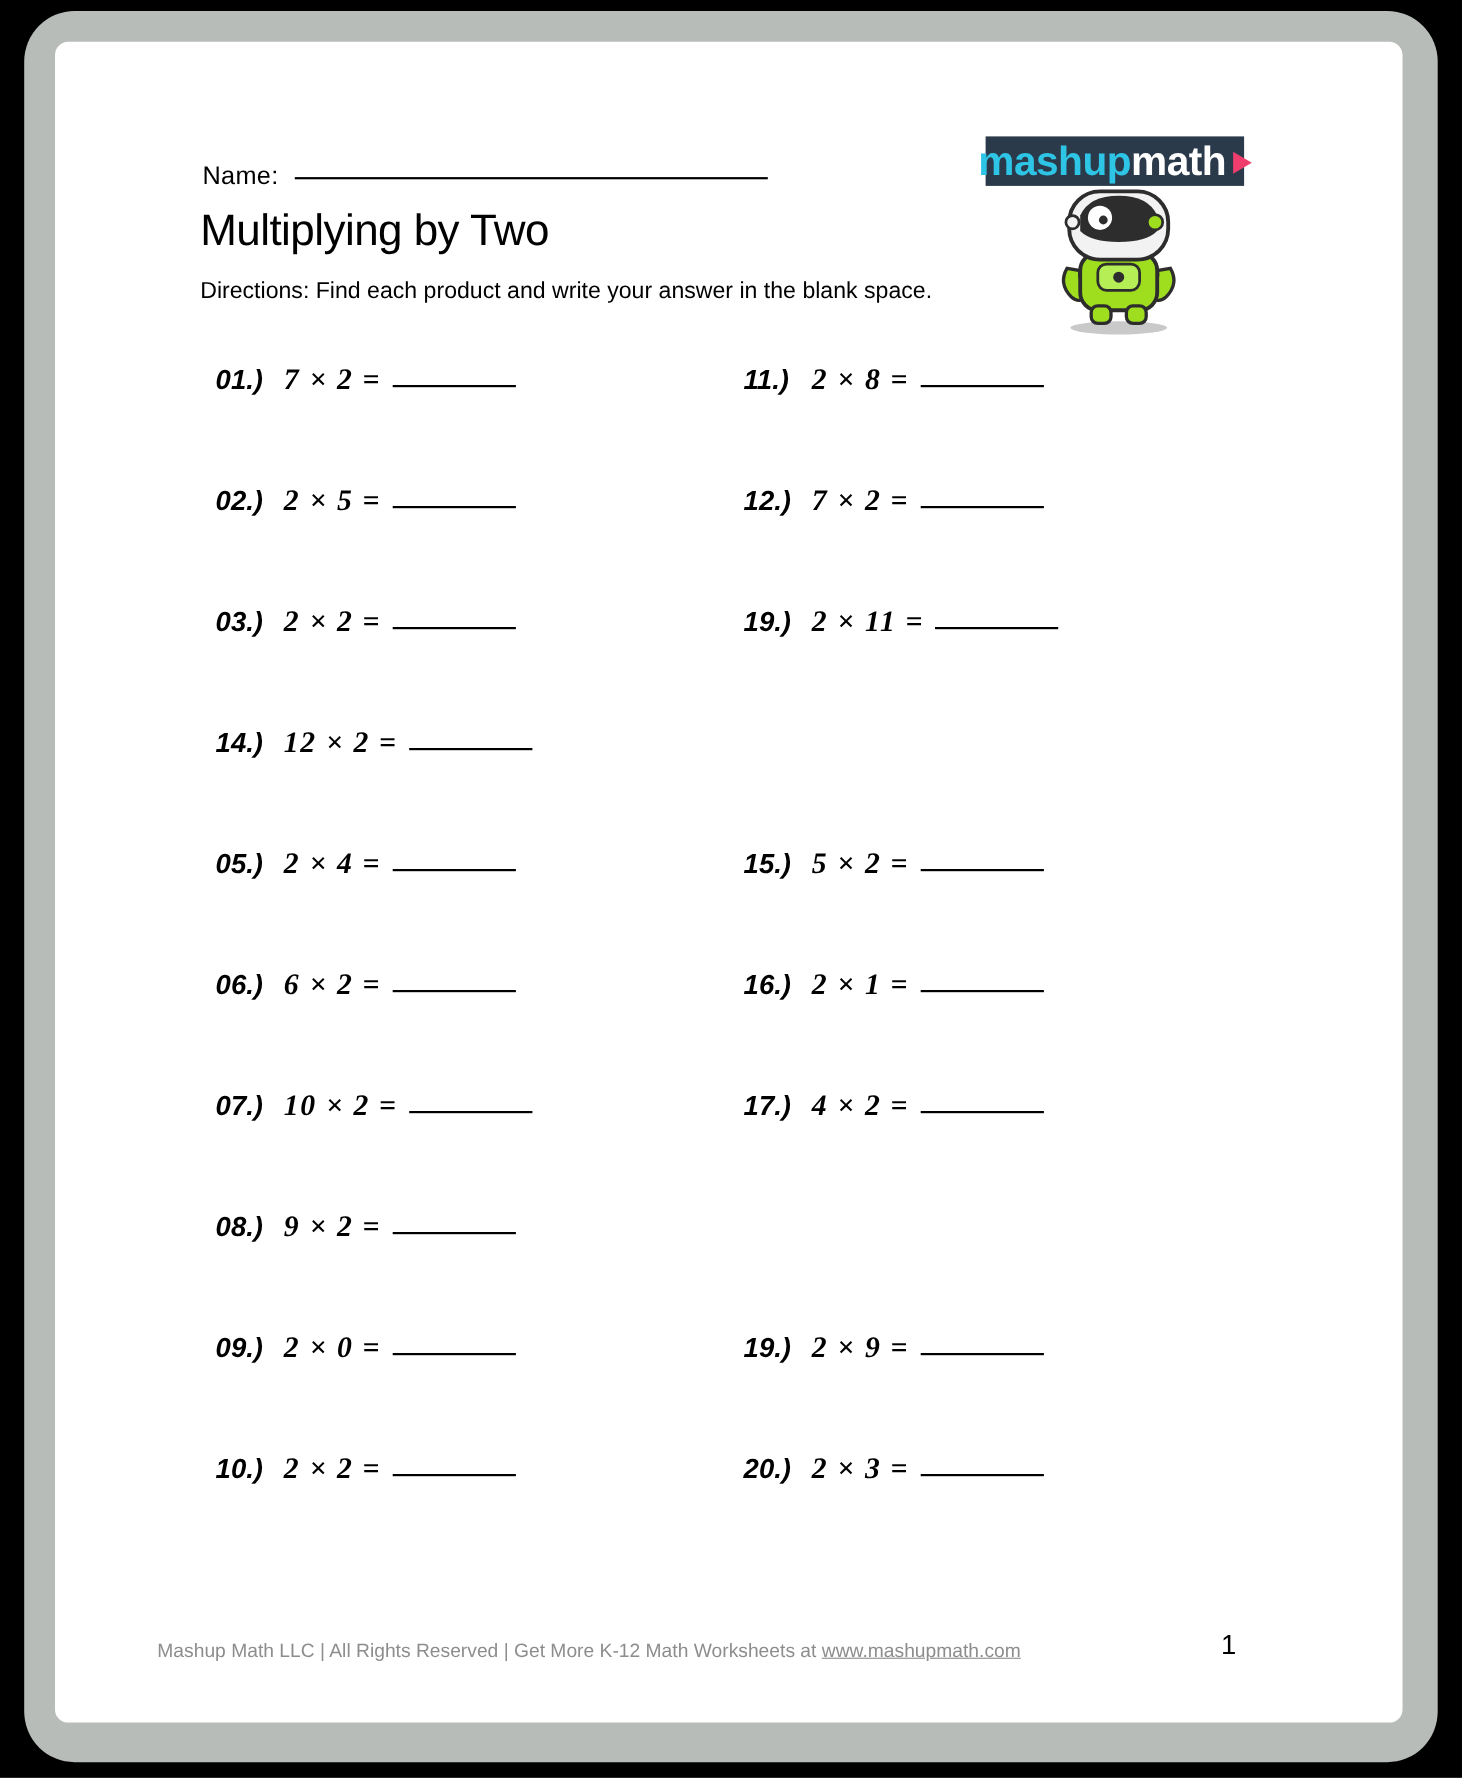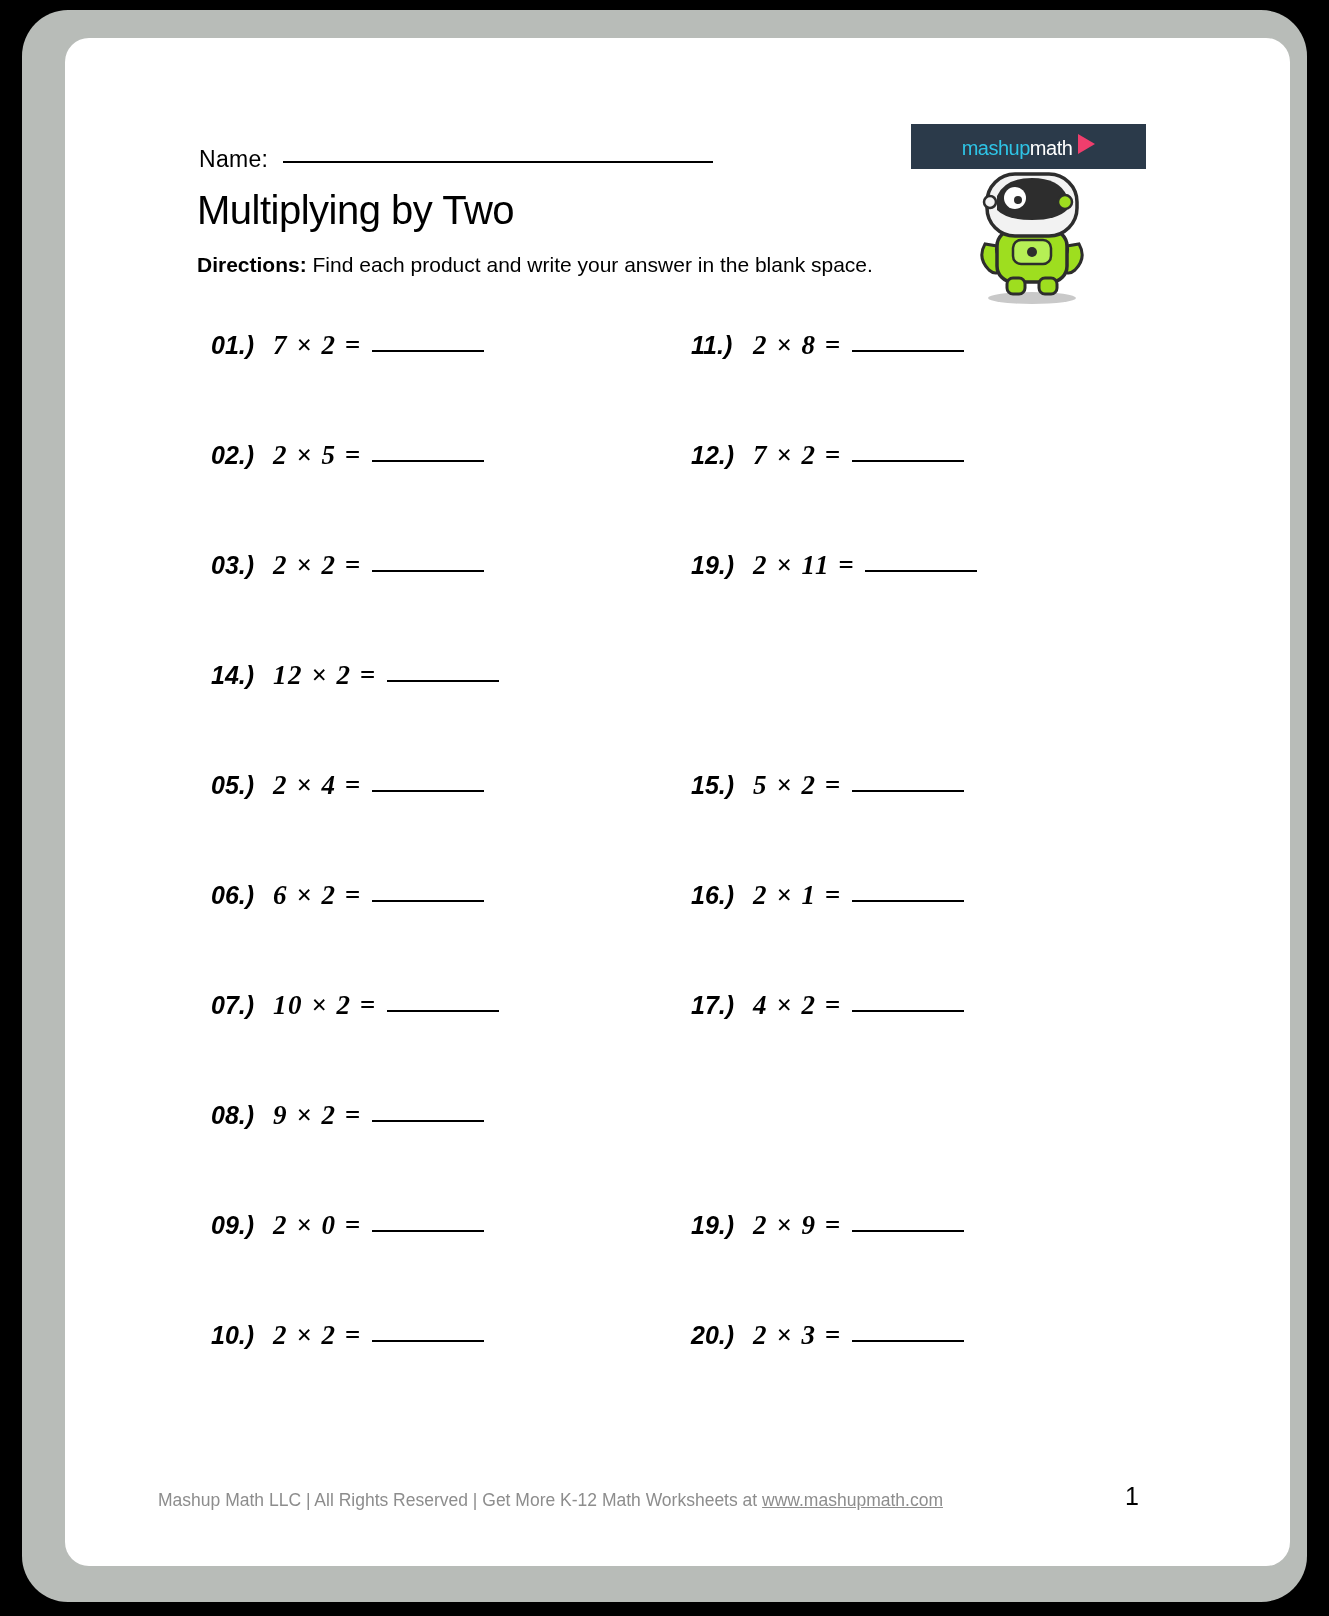--- a/index.html
+++ b/index.html
@@ -19,26 +19,26 @@
     position: absolute;
     left: 22px;
     top: 10px;
     width: 1285px;
     height: 1592px;
     background: #b8bcb8;
     border-radius: 46px;
   }
   .page-inner {
     position: absolute;
-    left: 43px;
+    left: 28px;
     top: 28px;
     width: 1225px;
     height: 1528px;
     background: #ffffff;
-    border-radius: 24px;
+    border-radius: 12px;
   }
 
   
   .name-row {
     position: absolute;
     left: 134px;
     top: 108px;
     font-size: 23px;
     color: #000;
     letter-spacing: .3px;
@@ -60,37 +60,37 @@
     letter-spacing: -0.5px;
     color: #000;
   }
   .directions {
     position: absolute;
     left: 132px;
     top: 215px;
     font-size: 21px;
     color: #000;
   }
-  .directions b { font-weight: bold; }
+  .directions b { font-weight: normal; }
 
   
   .logo-box {
     position: absolute;
     left: 846px;
     top: 86px;
     width: 235px;
     height: 45px;
     background: #2b3a4a;
     display: flex;
     align-items: center;
     justify-content: center;
   }
   .logo-text {
-    font-size: 20px;
-    font-weight: normal;
+    font-size: 37px;
+    font-weight: bold;
     letter-spacing: -0.5px;
     white-space: nowrap;
     text-align: center;
   }
   .logo-text .mash { color: #2ec4e6; }
   .logo-text .math { color: #ffffff; }
   .logo-play {
     display: inline-block;
     width: 0; height: 0;
     border-left: 17px solid #ef3e6d;

